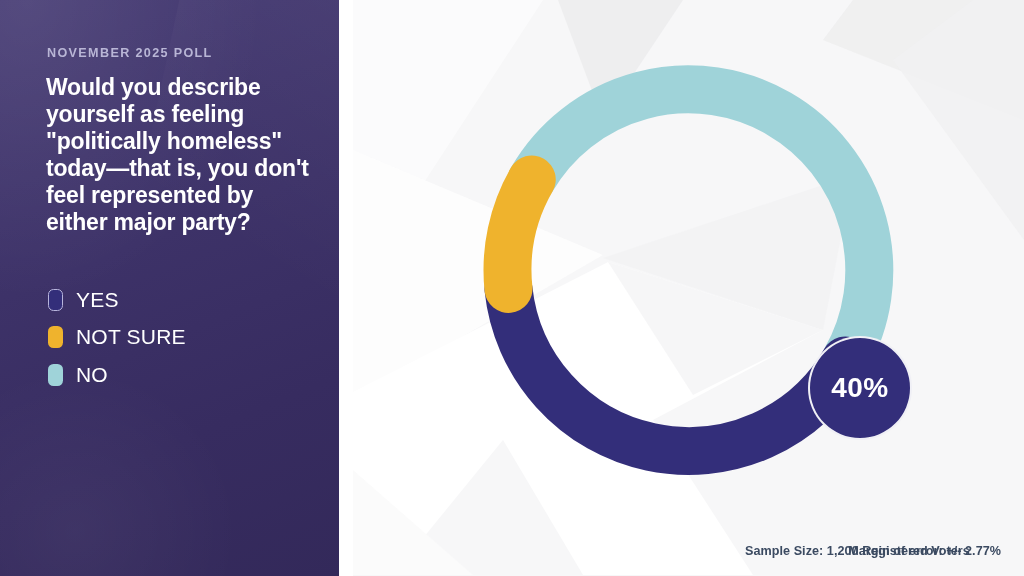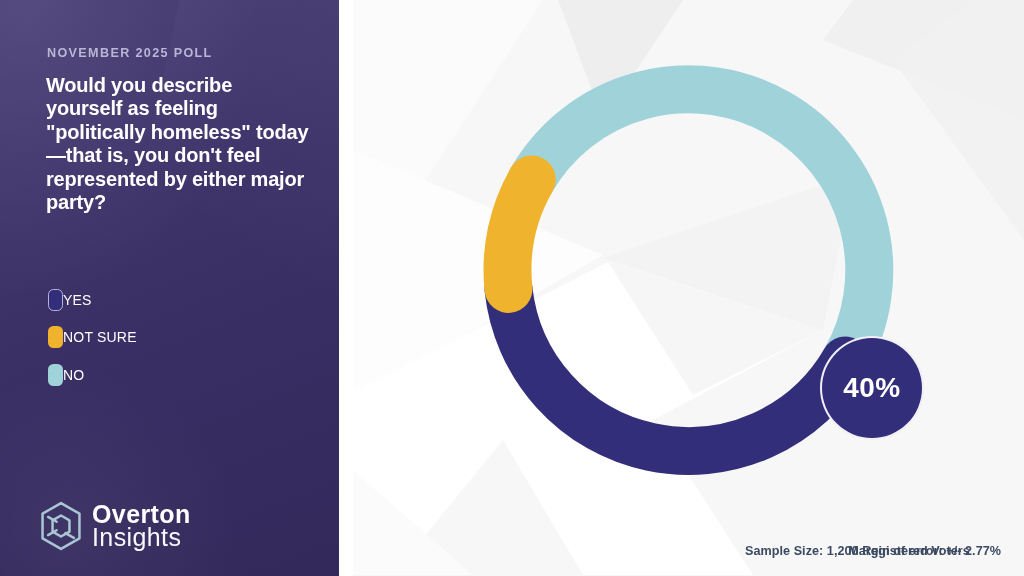--- a/index.html
+++ b/index.html
@@ -25,36 +25,36 @@
     background:radial-gradient(closest-side, rgba(255,255,255,.045), rgba(255,255,255,0));
   }
 
   .eyebrow{
     position:absolute;left:47px;top:46px;
     font-size:12.6px;font-weight:bold;letter-spacing:1.35px;
     color:#b9b6d6;white-space:nowrap;
   }
   .headline{
     position:absolute;left:46px;top:74px;width:266px;
-    font-size:20px;font-weight:bold;line-height:1.17;
+    font-size:23px;font-weight:bold;line-height:1.17;
     color:#ffffff;letter-spacing:-.2px;
   }
 
   
   .legend{position:absolute;left:48px;top:281px;}
   .legend-row{display:flex;align-items:center;height:37.5px;}
   .swatch{
     width:15px;height:22px;border-radius:5.5px;flex:none;
     box-sizing:border-box;
   }
   .sw-yes{background:#332e7a;border:1.4px solid #b8b5dc;}
   .sw-no{background:#9fd3d9;}
   .sw-notsure{background:#efb32d;}
   .legend-label{
-    color:#ffffff;font-size:14px;font-weight:normal;
+    margin-left:13px;color:#ffffff;font-size:21px;font-weight:normal;
     letter-spacing:.2px;white-space:nowrap;
   }
 
   
   .logo{position:absolute;left:36px;top:500px;display:flex;align-items:center;}
   .logo-mark{width:50px;height:52px;flex:none;}
   .logo-word{margin-left:6px;line-height:.93;}
   .logo-l1{
     font-size:25px;font-weight:bold;color:#ffffff;letter-spacing:.4px;
     display:block;
@@ -74,21 +74,21 @@
   .donut-wrap{position:absolute;left:0;top:0;width:671px;height:576px;}
 
   
   .bubble{
     position:absolute;border-radius:50%;
     display:flex;align-items:center;justify-content:center;
     color:#ffffff;font-weight:bold;box-sizing:border-box;
     border:2.2px solid rgba(255,255,255,.93);
   }
   .bub-yes{
-    left:467px;top:336px;width:104px;height:104px;
+    left:455px;top:336px;width:104px;height:104px;
     background:#332e7a;font-size:28px;letter-spacing:.5px;
   }
 
   
   .foot{
     position:absolute;bottom:18px;font-size:12.6px;font-weight:bold;
     color:#3b4a61;letter-spacing:.05px;white-space:nowrap;
   }
   .foot-left{left:392px;}
   .foot-right{right:23px;margin-top:32px;}
@@ -118,37 +118,20 @@
         <span class="legend-label">NOT SURE</span>
       </div>
 
       <div class="legend-row">
         <span class="swatch sw-no"></span>
         <span class="legend-label">NO</span>
       </div>
 
     </div>
 
-    <div class="logo">
-      <span class="logo-mark">
-        <svg viewBox="0 0 52 54" width="50" height="52" aria-hidden="true">
-          <g fill="none" stroke="#a9c6d4" stroke-width="2.6" stroke-linejoin="round" stroke-linecap="round">
-            <path d="M26 3.2 L45.2 14.2 L45.2 39.8 L26 50.8 L6.8 39.8 L6.8 14.2 Z"></path>
-            <path d="M26 16.1 L34.8 21.1 L34.8 32.9 L26 37.9 L17.2 32.9 L17.2 21.1 Z"></path>
-            <path d="M12.6 17.6 L21.4 22.6"></path>
-            <path d="M30.6 34.4 L39.4 39.4"></path>
-            <path d="M12.6 36.4 L21.4 31.4"></path>
-          </g>
-        </svg>
-      </span>
-      <span class="logo-word">
-        <span class="logo-l1">Overton</span>
-        <span class="logo-l2">Insights</span>
-      </span>
-    </div>
   </div>
 
   <div class="right-panel">
 
     <svg class="bg-shapes" viewBox="0 0 671 576">
       <polygon points="0,0 190,0 40,230 0,180" fill="#ffffff" opacity="0.55"></polygon>
       <polygon points="205,0 330,0 250,120" fill="#ececed" opacity="0.85"></polygon>
       <polygon points="500,0 671,0 671,120 470,40" fill="#ededee" opacity="0.8"></polygon>
       <polygon points="620,0 671,0 671,240 540,60" fill="#f1f1f2" opacity="0.9"></polygon>
       <polygon points="0,150 250,255 0,400" fill="#fdfdfd" opacity="0.95"></polygon>

